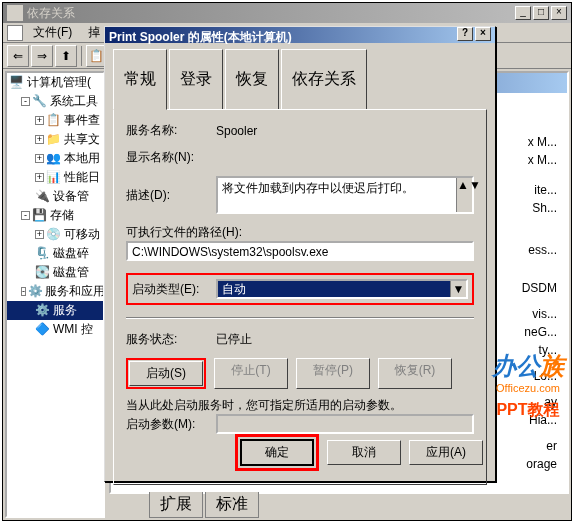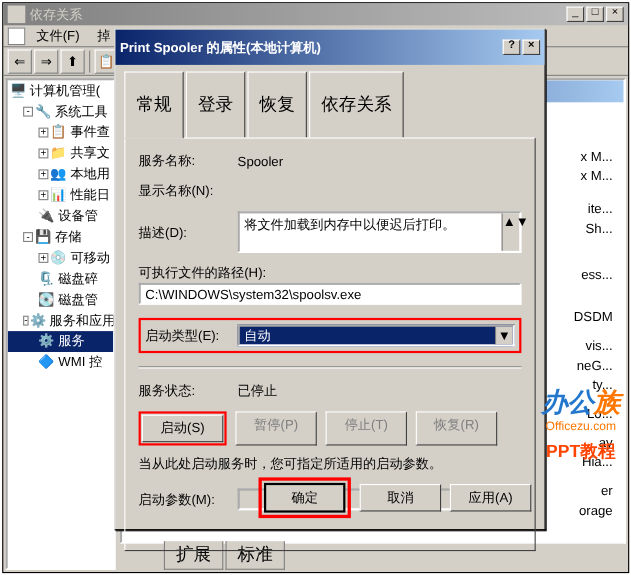--- a/index.html
+++ b/index.html
@@ -30,21 +30,21 @@
 .right-pane { flex: 1; margin: 2px; display: flex; flex-direction: column; }
 .right-list { flex: 1; border: 2px inset #fff; background: #fff; overflow: hidden; }
 .right-header { background: linear-gradient(to right, #0a246a, #a6caf0); height: 20px; }
 .list-fragment { color: #000; font-size: 12px; padding: 2px 4px; white-space: nowrap; }
 
 .tab-strip { height: 24px; display: flex; align-items: flex-end; padding-left: 40px; gap: 2px; }
 .bottom-tab { border: 1px solid #808080; border-top: none; padding: 2px 10px; background: #d4d0c8; font-size: 16px; }
 
 
 .dialog { position: absolute; left: 104px; top: 26px; width: 392px; height: 456px; background: #d4d0c8; border: 1px solid #000; border-top: 1px solid #dfdfdf; border-left: 1px solid #dfdfdf; box-shadow: 1px 1px 0 #000; }
-.dialog .dlg-title { background: linear-gradient(to right, #0a246a, #a6caf0); color: #fff; height: 32px; line-height: 20px; padding: 0 4px; display: flex; align-items: center; font-weight: bold; }
+.dialog .dlg-title { background: linear-gradient(to right, #0a246a, #a6caf0); color: #fff; height: 16px; line-height: 20px; padding: 0 4px; display: flex; font-weight: bold; }
 .dlg-title .spacer { flex: 1; }
 
 .tabs { display: flex; padding: 6px 8px 0 8px; }
 .tab { border: 1px solid #fff; border-right-color: #404040; border-bottom: none; padding: 19px 10px; background: #d4d0c8; margin-right: 2px; font-size: 16px; position: relative; }
 .tab.active { border-bottom: 1px solid #d4d0c8; margin-bottom: -1px; z-index: 2; }
 .tab-panel { margin: 0 8px 8px 8px; border: 1px solid #fff; border-left-color: #fff; border-top-color: #fff; border-right-color: #404040; border-bottom-color: #404040; padding: 12px; height: 376px; position: relative; }
 
 .row { display: flex; align-items: center; margin-bottom: 10px; }
 .row .lbl { width: 90px; }
 .row .val { flex: 1; }
@@ -242,25 +242,25 @@
     <div class="divider"></div>
 
     <div class="row">
       <span class="lbl">服务状态:</span>
       <span class="val">已停止</span>
     </div>
     <div class="btns-row">
       <span class="highlight-red" style="padding:1px">
         <div class="btn">启动(S)</div>
       </span>
+      <div class="btn disabled">停止(T)</div>
       <div class="btn disabled">暂停(P)</div>
-      <div class="btn disabled">停止(T)</div>
       <div class="btn disabled">恢复(R)</div>
     </div>
-    <div style="margin-bottom:14px">当从此处启动服务时，您可指定所适用的启动参数。</div>
+    <div style="">当从此处启动服务时，您可指定所适用的启动参数。</div>
     <div class="row">
       <span class="lbl">启动参数(M):</span>
       <div class="val textfield" style="background:#d4d0c8"></div>
     </div>
   </div>
   <div class="dlg-buttons">
     <span class="ok-highlight">
       <div class="btn" style="border:2px solid #000">确定</div>
     </span>
     <div class="btn">取消</div>

